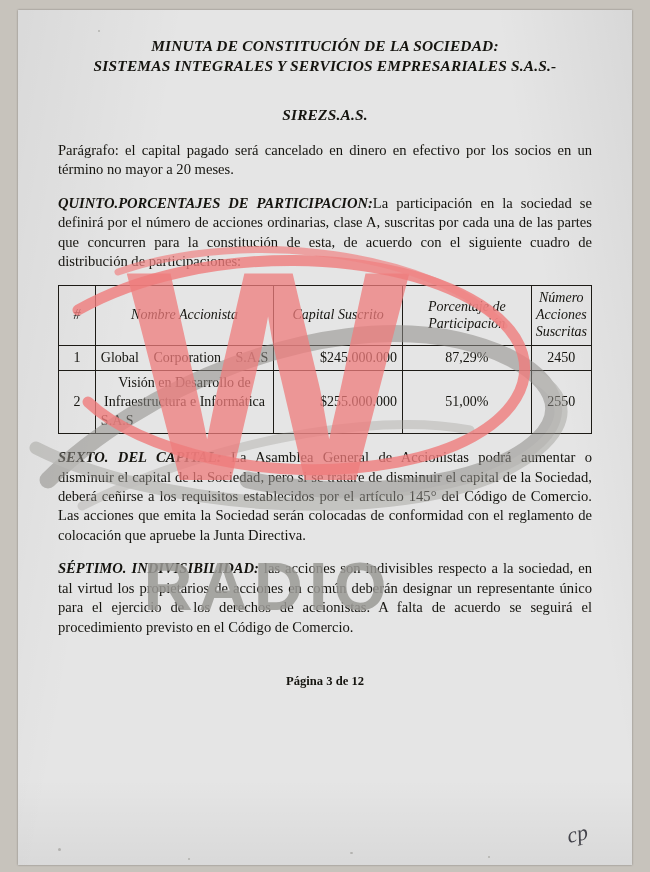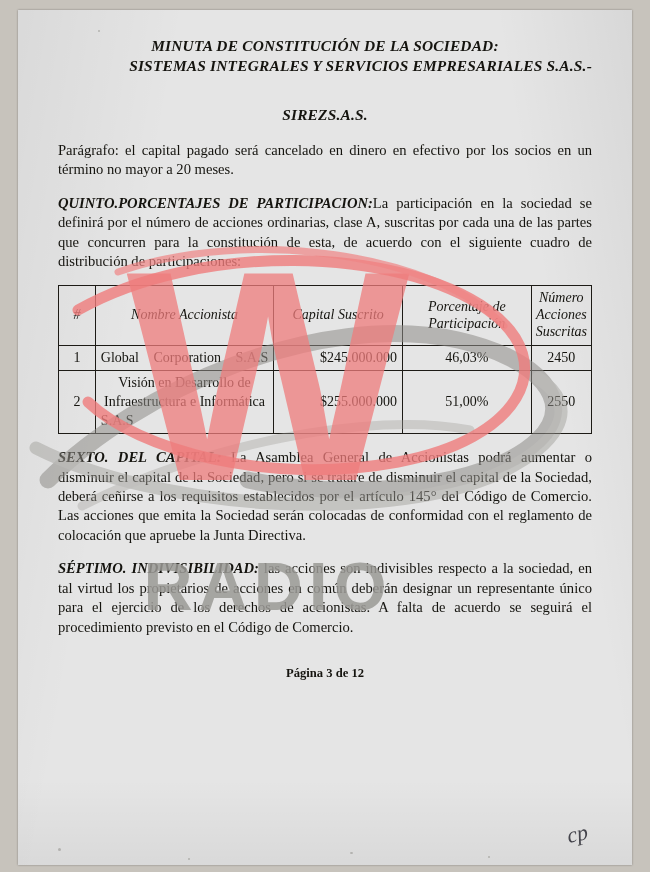--- a/index.html
+++ b/index.html
@@ -51,21 +51,21 @@
   }
   .doc-title {
     text-align: center;
     font-weight: bold;
     font-style: italic;
     font-size: 15.4px;
     line-height: 1.32;
     letter-spacing: .2px;
     margin: 0 0 16px 0;
   }
-  .doc-title .l2 { display:block;text-align:right; }
+  .doc-title .l2 { display:block; }
   .doc-title .l3 { display:block;margin-top:28px; }
   p.para {
     margin: 0 0 14px 0;
     text-align: justify;
     text-justify: inter-word;
   }
   .head-run { font-style: italic; font-weight: bold; }
 
   
   table.shares {
@@ -90,21 +90,21 @@
   td.c-name { text-align: justify; text-align-last: justify; width: 168px; }
   td.c-name.nj { text-align: center; text-align-last: left; }
   td.c-cap { text-align: right; width: 118px; }
   td.c-pct { text-align: center; width: 118px; }
   td.c-qty { text-align: center; }
   tr.sum td { }
   tr.sum td.c-name { text-align: left; text-align-last: left; }
 
   
   .footer {
-    margin-top: 28px;
+    margin-top: 36px;
     text-align: center;
     font-size: 12.6px;
     font-weight: bold;
   }
   
   .signature {
     position: absolute;
     right: 44px;
     bottom: 18px;
     font-family: "Liberation Serif", serif;
@@ -168,21 +168,21 @@
             <th>Capital Suscrito</th>
             <th>Porcentaje de Participación</th>
             <th>Número Acciones Suscritas</th>
           </tr>
         </thead>
         <tbody>
           <tr>
             <td class="c-num">1</td>
             <td class="c-name">Global Corporation S.A.S</td>
             <td class="c-cap">$245.000.000</td>
-            <td class="c-pct">46,03%</td>
+            <td class="c-pct">87,29%</td>
             <td class="c-qty">2450</td>
           </tr>
           <tr>
             <td class="c-num">2</td>
             <td class="c-name nj">Visión en Desarrollo de Infraestructura e Informática S.A.S</td>
             <td class="c-cap">$255.000.000</td>
             <td class="c-pct">51,00%</td>
             <td class="c-qty">2550</td>
           </tr>
         </tbody>

